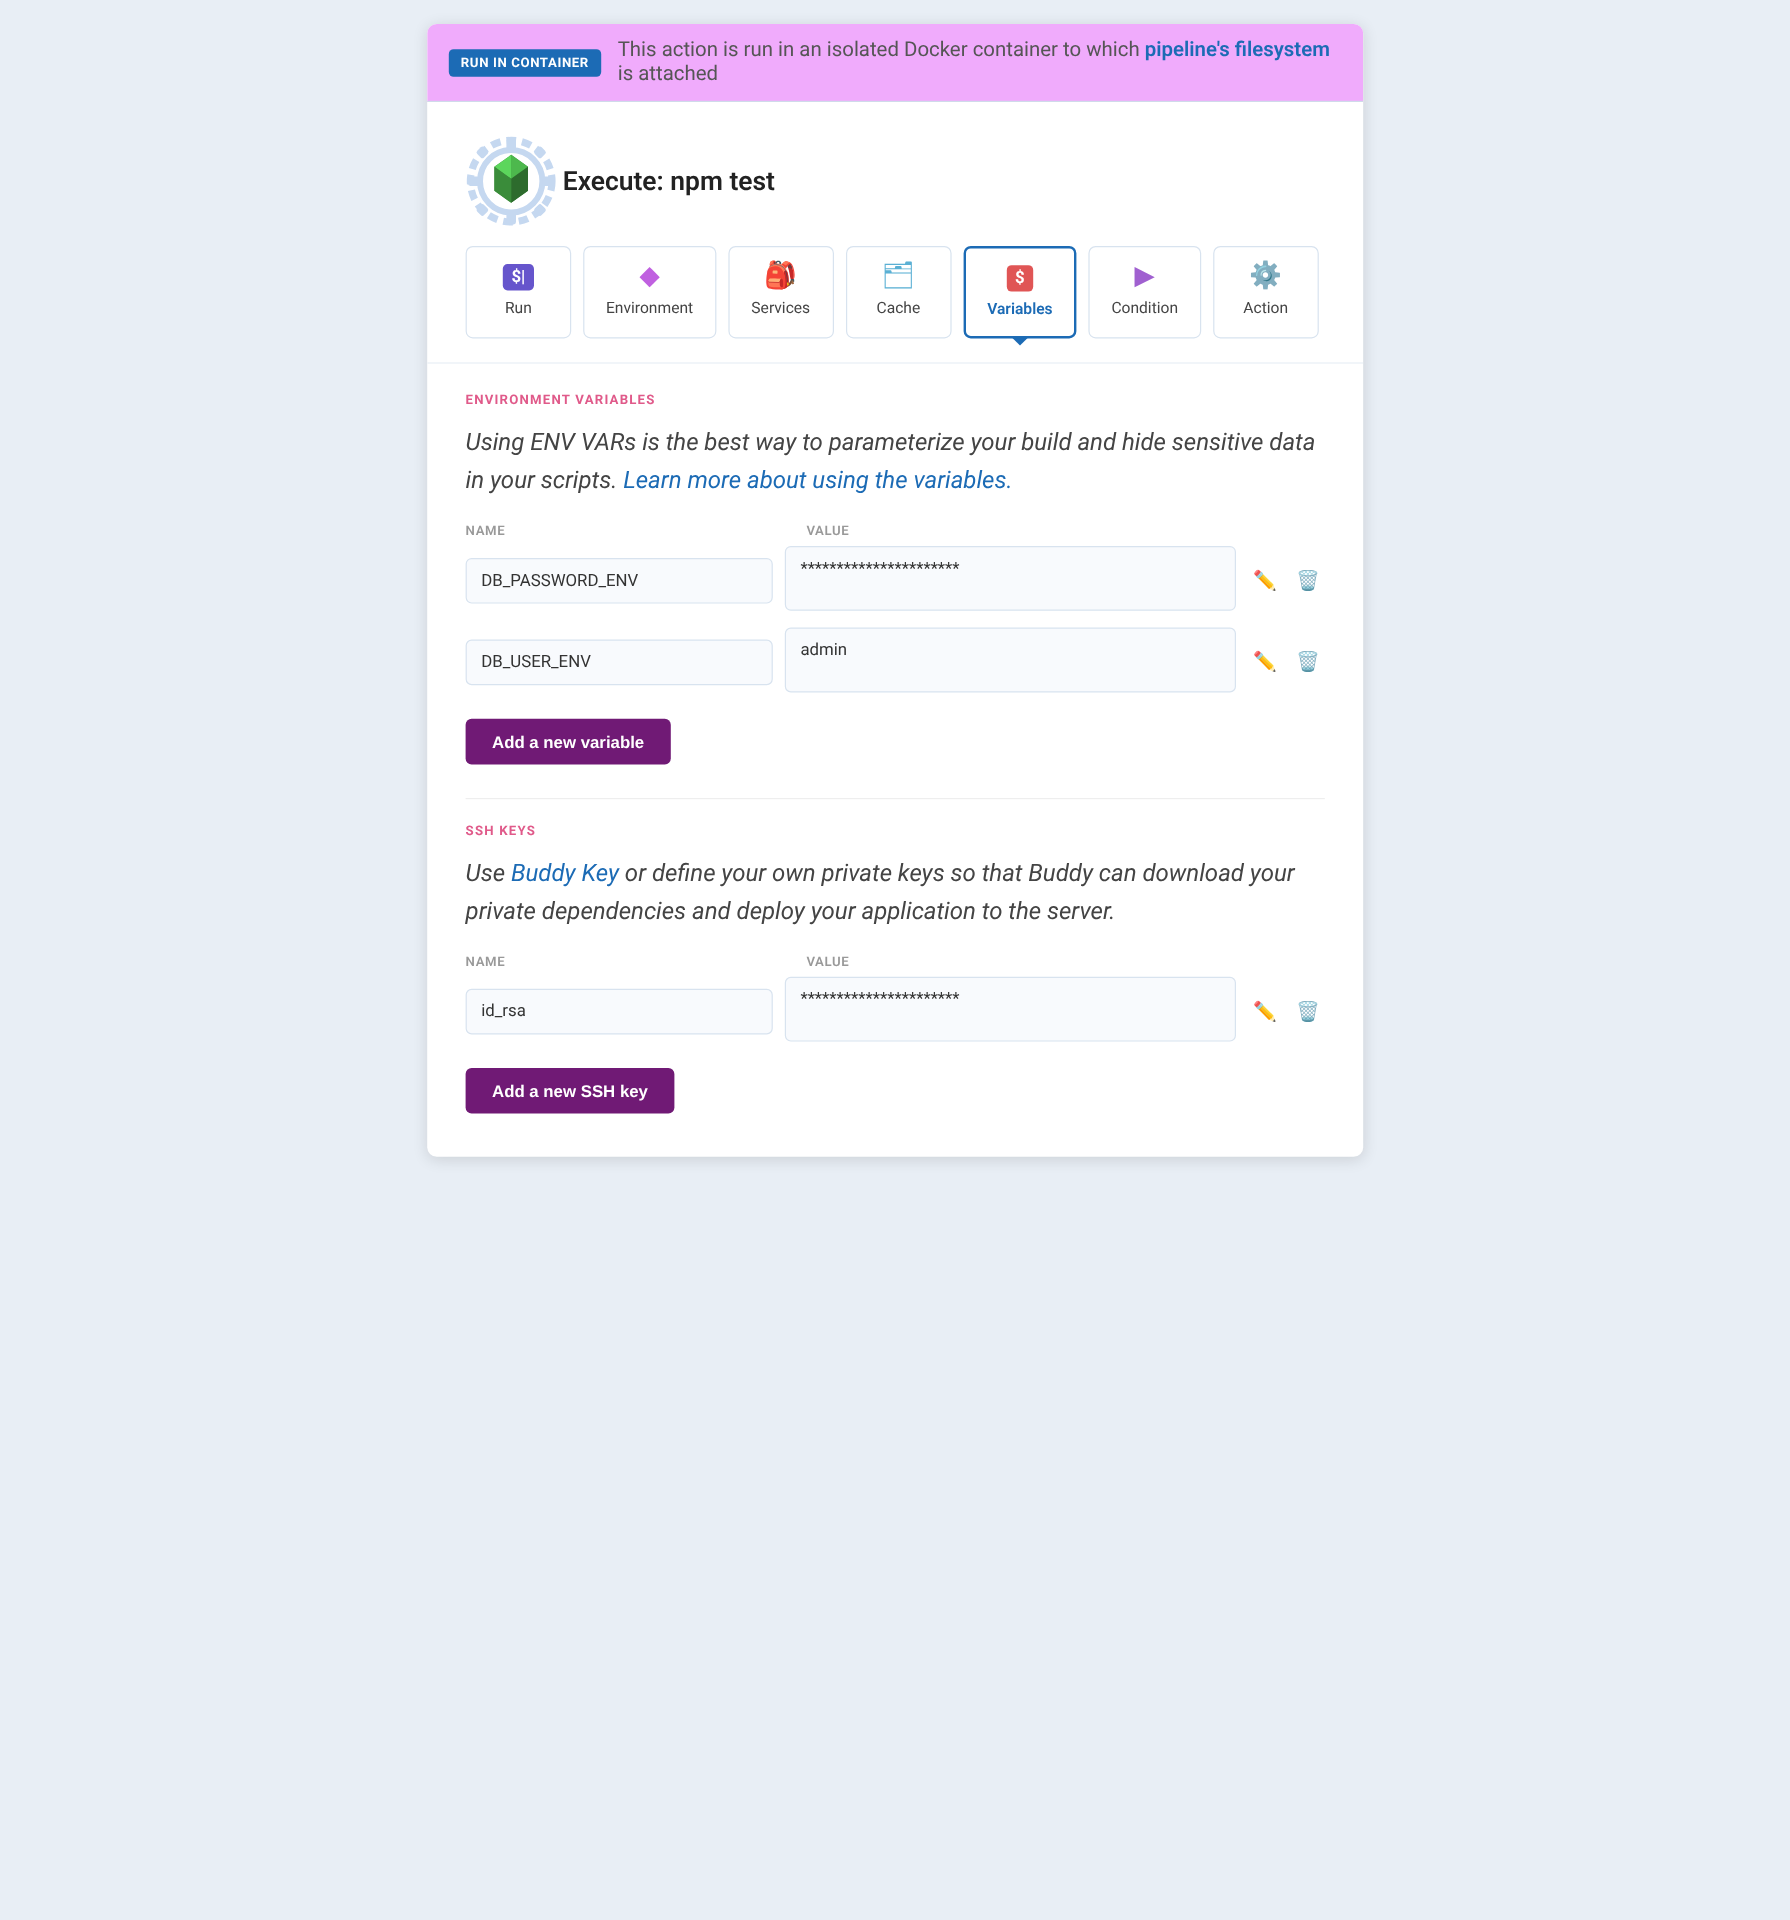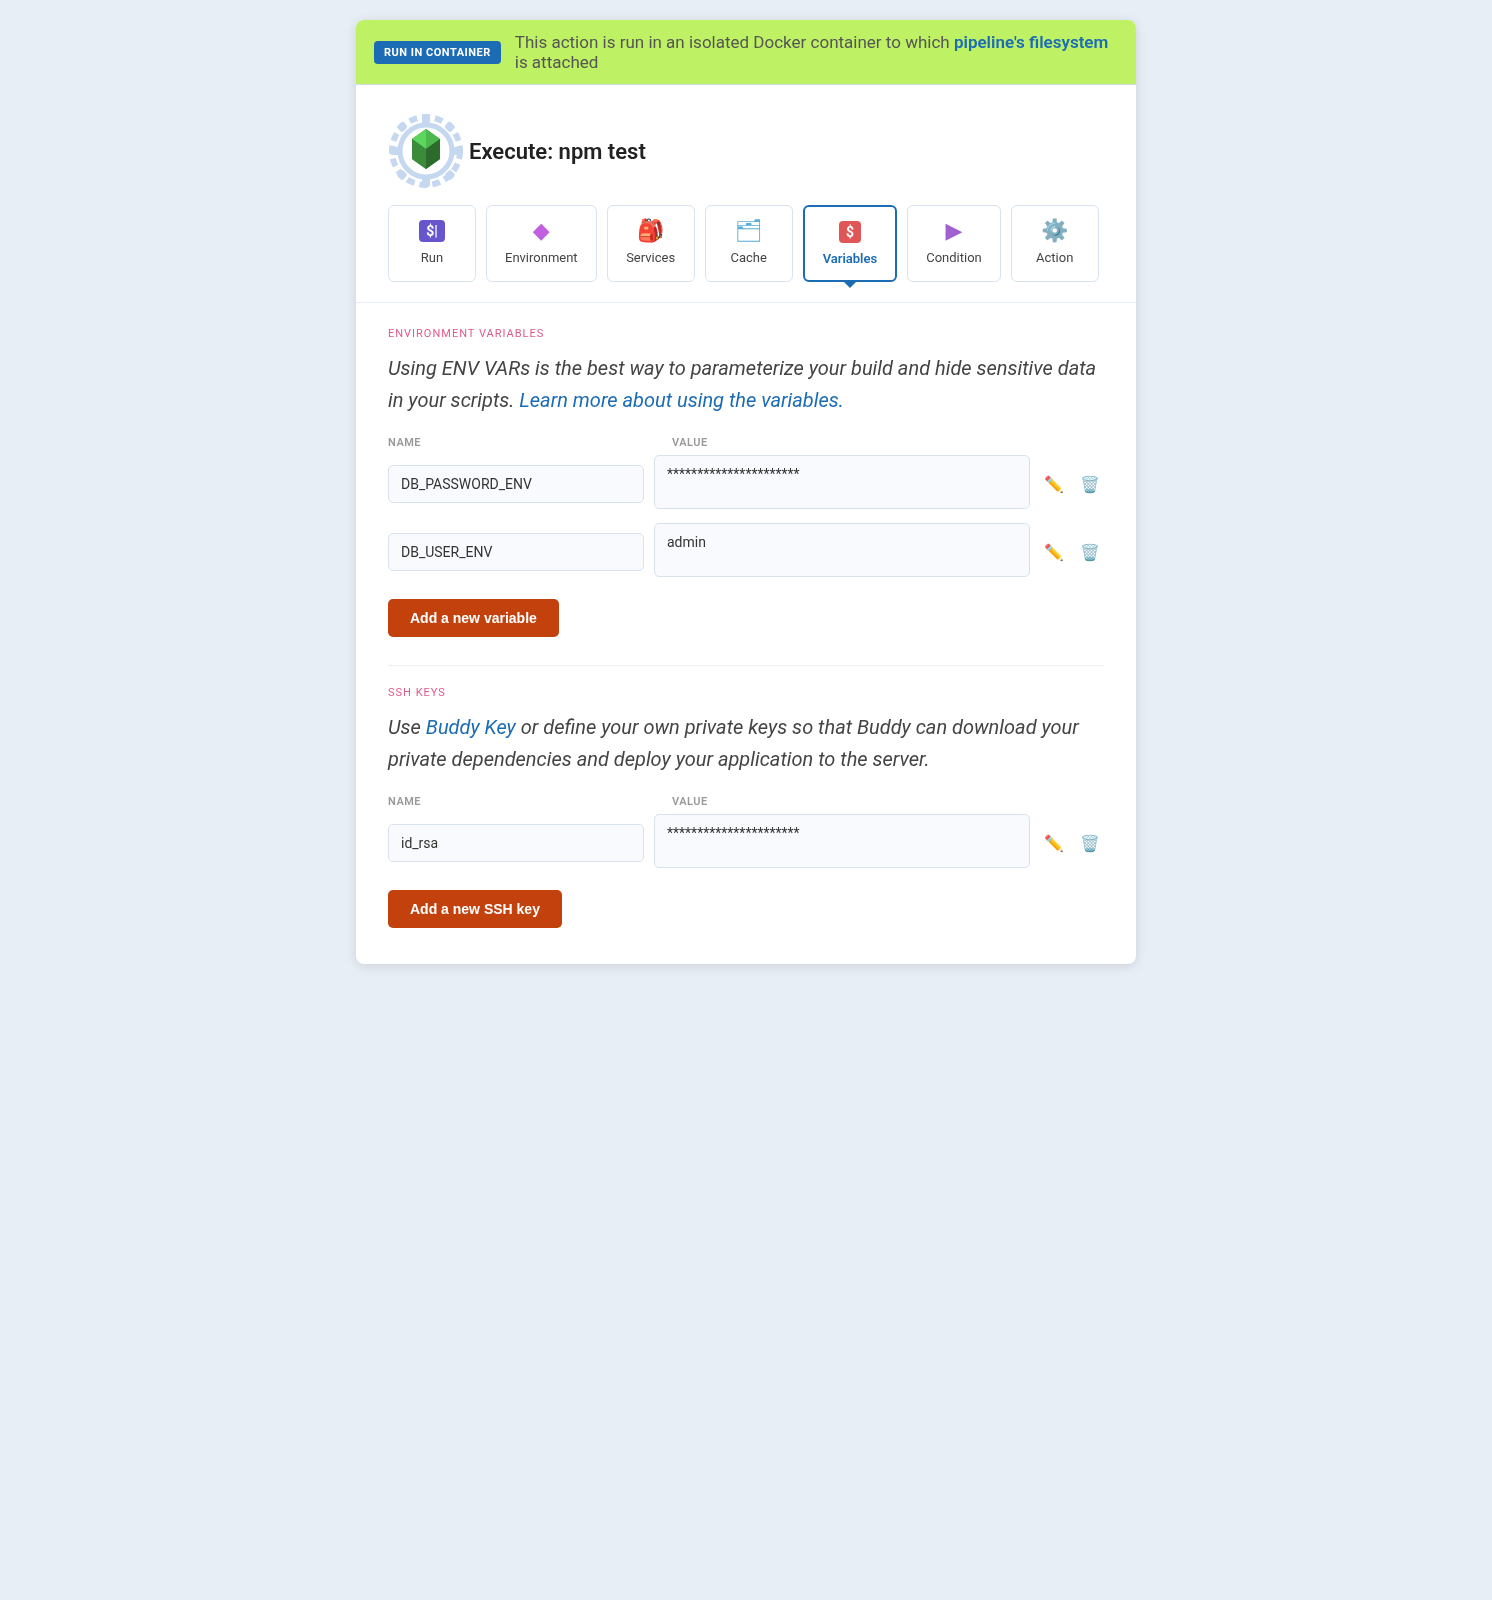--- a/index.html
+++ b/index.html
@@ -14,21 +14,21 @@
     }
     .main-card {
       background: #fff;
       border-radius: 8px;
       box-shadow: 0 2px 12px rgba(0,0,0,0.12);
       width: 780px;
       overflow: hidden;
     }
     
     .banner {
-      background: #bef264;
+      background: #f0abfc;
       border-bottom: 1px solid #d0daea;
       padding: 12px 18px;
       display: flex;
       align-items: center;
       gap: 14px;
     }
     .banner-badge {
       background: #1c6bb5;
       color: #fff;
       font-size: 11px;
@@ -114,21 +114,21 @@
       font-size: 24px;
       line-height: 1;
     }
     
     .content {
       padding: 24px 32px 36px 32px;
       border-top: 1px solid #e8eef5;
     }
     .section-label {
       font-size: 11px;
-      font-weight: 400;
+      font-weight: 700;
       letter-spacing: 1px;
       color: #e05a8a;
       margin-bottom: 12px;
       text-transform: uppercase;
     }
     .section-desc {
       font-size: 20px;
       color: #444;
       line-height: 1.6;
       margin-bottom: 20px;
@@ -192,21 +192,21 @@
       background: none;
       border: none;
       cursor: pointer;
       color: #aaa;
       font-size: 16px;
       padding: 2px 4px;
       display: flex;
       align-items: center;
     }
     .add-btn {
-      background: #c2410c;
+      background: #701a75;
       color: #fff;
       border: none;
       border-radius: 5px;
       padding: 11px 22px;
       font-size: 14px;
       font-weight: 600;
       cursor: pointer;
       margin-top: 8px;
     }
     .section-divider {

